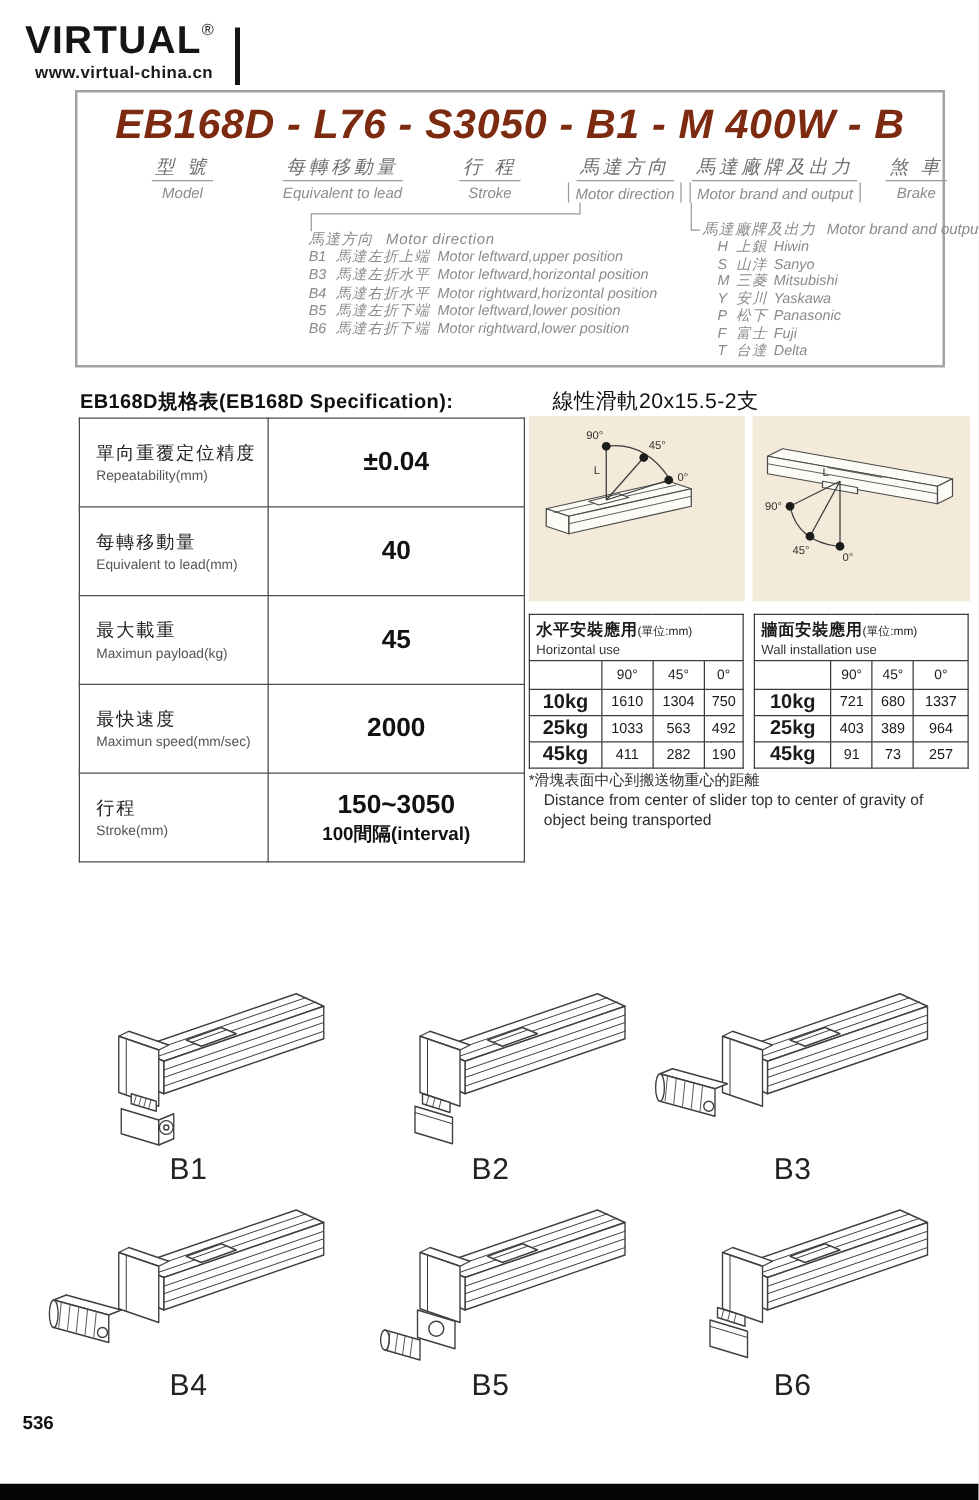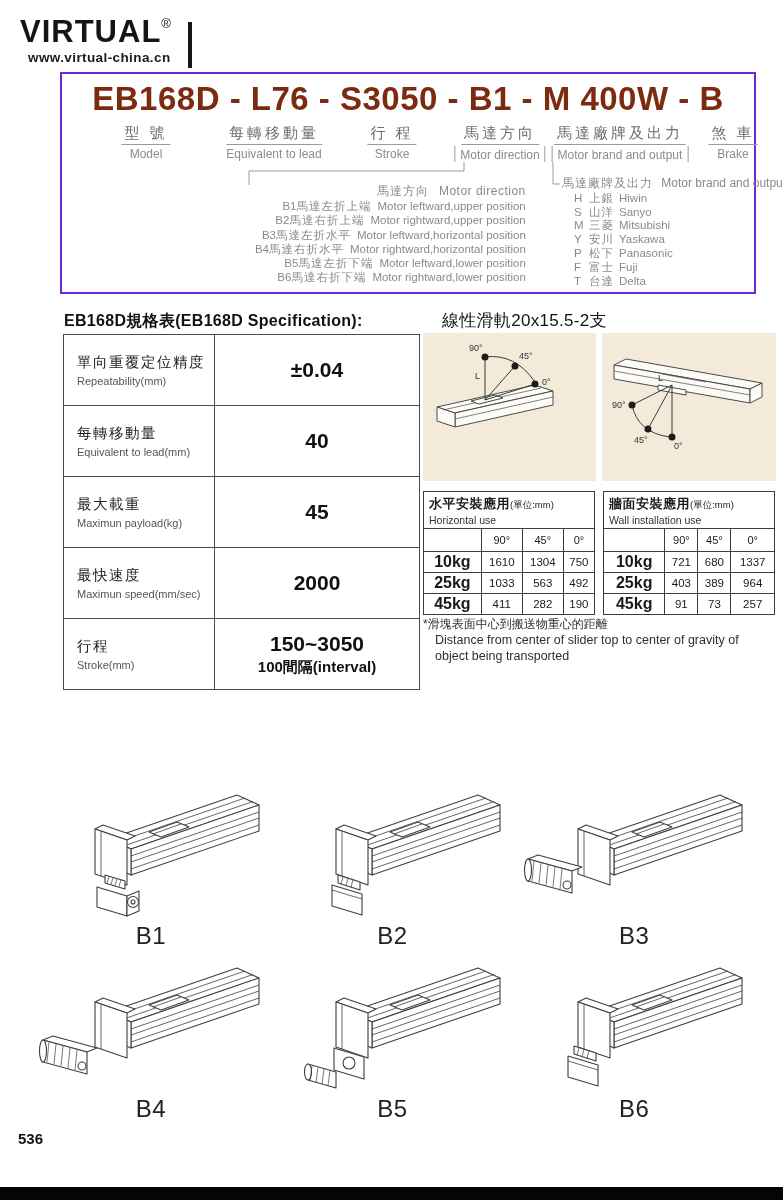--- a/index.html
+++ b/index.html
@@ -8,21 +8,21 @@
   .page { position:relative; width:783px; height:1200px; background:#ffffff; margin:0 auto; overflow:hidden; }
   .abs { position:absolute; }
 
   
   .logo-word { font-size:31px; font-weight:bold; letter-spacing:1px; color:#151515; line-height:1; }
   .logo-reg { font-size:13px; font-weight:normal; vertical-align:14px; }
   .logo-site { font-size:13.5px; color:#1c1c1c; letter-spacing:0.4px; margin:3px 0 0 8px; font-weight:bold; }
   .logo-bar { width:4px; height:46px; background:#161616; }
 
   
-  .model-box { width:696px; height:222px; border:2px solid #6d28d9; }
+  .model-box { width:696px; height:222px; border:2px solid #a3a3a3;font-style:italic; }
   .model-code { width:100%; text-align:center; top:6px; font-size:33px; font-weight:bold; color:#7c2a10; letter-spacing:0.5px; white-space:nowrap; }
   .field { text-align:center; transform:translateX(-50%); }
   .field-zh { display:inline-block; font-size:15px; color:#6f6f6f; letter-spacing:3px; padding:0 3px 1px 3px; border-bottom:1px solid #9a9a9a; white-space:nowrap;text-align:right; }
   .field-en { font-size:12px; color:#8c8c8c; padding:2px 5px 0 5px; white-space:nowrap; }
   .field.barred .field-en { border-left:1px solid #9a9a9a; border-right:1px solid #9a9a9a; margin-top:1px; }
   .conn { pointer-events:none; }
 
   .dirlist { color:#8a8a8a; font-size:11.5px; line-height:14.2px; white-space:nowrap; }
   .dirlist .hd { font-size:12px; letter-spacing:0.5px; margin-bottom:1px; }
   .dirlist .code { display:inline-block; width:22px; }
@@ -153,27 +153,26 @@
     <div class="abs field" style="left:671px; top:50px;">
       <span class="field-zh">煞 車</span>
       <div class="field-en">Brake</div>
     </div>
 
     <svg class="abs conn" style="left:0; top:0;" width="692" height="218">
       <polyline points="402,88 402,97 187,97 187,111" fill="none" stroke="#9a9a9a" stroke-width="1"></polyline>
       <polyline points="491,88 491,110 498,110" fill="none" stroke="#9a9a9a" stroke-width="1"></polyline>
     </svg>
 
-    <div class="abs dirlist" style="left:185px; top:110px;text-align:right;">
+    <div class="abs dirlist" style="left:185px; top:110px;">
       <div class="hd">
         <span class="zh">馬達方向</span>
         <span>Motor direction</span>
       </div>
       <div><span class="code">B1</span><span class="zh">馬達左折上端</span><span>Motor leftward,upper position</span></div>
-      <div><span class="code">B2</span><span class="zh">馬達右折上端</span><span>Motor rightward,upper position</span></div>
       <div><span class="code">B3</span><span class="zh">馬達左折水平</span><span>Motor leftward,horizontal position</span></div>
       <div><span class="code">B4</span><span class="zh">馬達右折水平</span><span>Motor rightward,horizontal position</span></div>
       <div><span class="code">B5</span><span class="zh">馬達左折下端</span><span>Motor leftward,lower position</span></div>
       <div><span class="code">B6</span><span class="zh">馬達右折下端</span><span>Motor rightward,lower position</span></div>
     </div>
 
     <div class="abs brandlist" style="left:500px; top:103px;">
       <div class="hd">
         <span class="zh">馬達廠牌及出力</span>
         <span>Motor brand and output</span>

